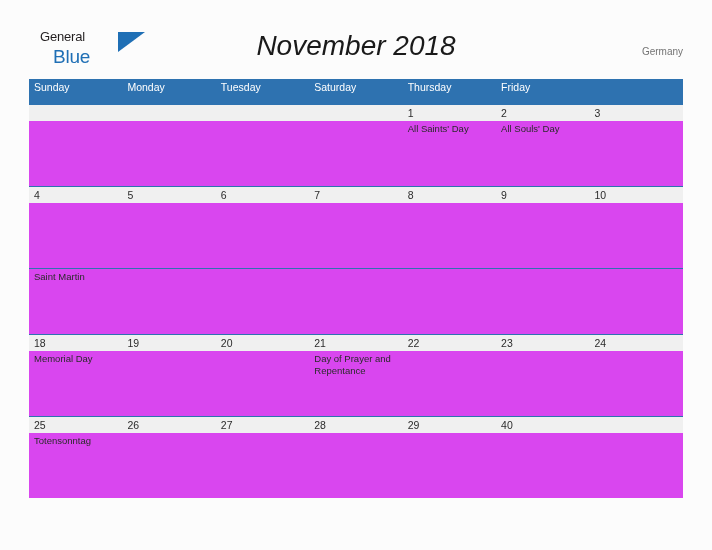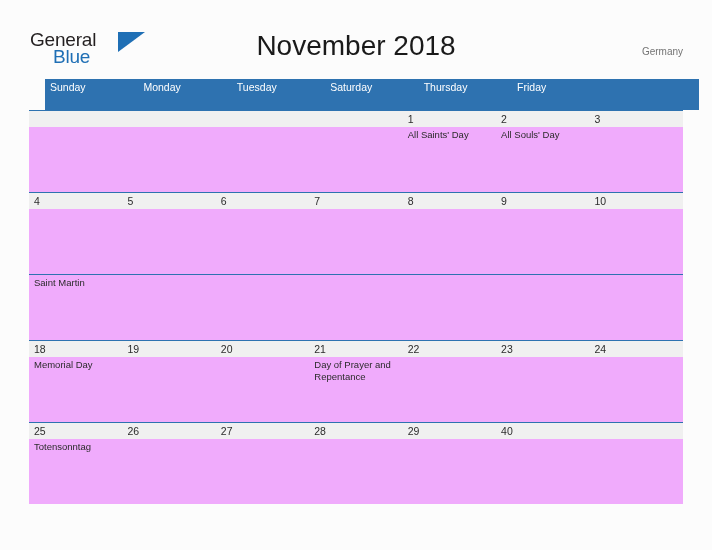--- a/index.html
+++ b/index.html
@@ -31,23 +31,23 @@
   }
   .logo {
     position: absolute;
     left: 30px;
     top: 29px;
     width: 120px;
     height: 42px;
   }
   .logo-general {
     position: absolute;
-    left: 0;
+    left: 10px;
     top: 0;
-    font-size: 19px;
+    font-size: 13px;
     letter-spacing: -0.2px;
     color: #231f20;
     font-family: "Liberation Sans", sans-serif;
   }
   .logo-blue {
     position: absolute;
     left: 23px;
     top: 17px;
     font-size: 19px;
     letter-spacing: -0.2px;
@@ -66,42 +66,42 @@
   .title {
     position: absolute;
     left: 0;
     top: 30px;
     width: 712px;
     text-align: center;
     font-size: 28px;
     font-weight: normal;
     color: #1a1a1a;
     letter-spacing: 0px;
+    font-style: italic;
   }
   .country {
     position: absolute;
     right: 29px;
     top: 46px;
     font-size: 10px;
     color: #737373;
   }
 
   
   .calendar {
     position: absolute;
     left: 29px;
     top: 79px;
     width: 654px;
   }
   .dow-row {
     display: flex;
     width: 654px;
-    height: 31px;
+    height: 25px;
     background: #2e72b0;
-    margin-left: 16px;
   }
   .dow-cell {
     width: 93.43px;
     box-sizing: border-box;
     padding-left: 5px;
     color: #ffffff;
     font-size: 10.5px;
     line-height: 17px;
     white-space: nowrap;
   }
@@ -116,21 +116,21 @@
   .week-num-row {
     display: flex;
     width: 654px;
     height: 16px;
     background: #f0f0f0;
   }
   .week-body-row {
     display: flex;
     width: 654px;
     height: 65px;
-    background: #f0abfc;
+    background: #d946ef;
   }
   .num-cell {
     width: 93.43px;
     box-sizing: border-box;
     padding-left: 5px;
     font-size: 10.5px;
     line-height: 16px;
     color: #2b2b2b;
   }
   .body-cell {

